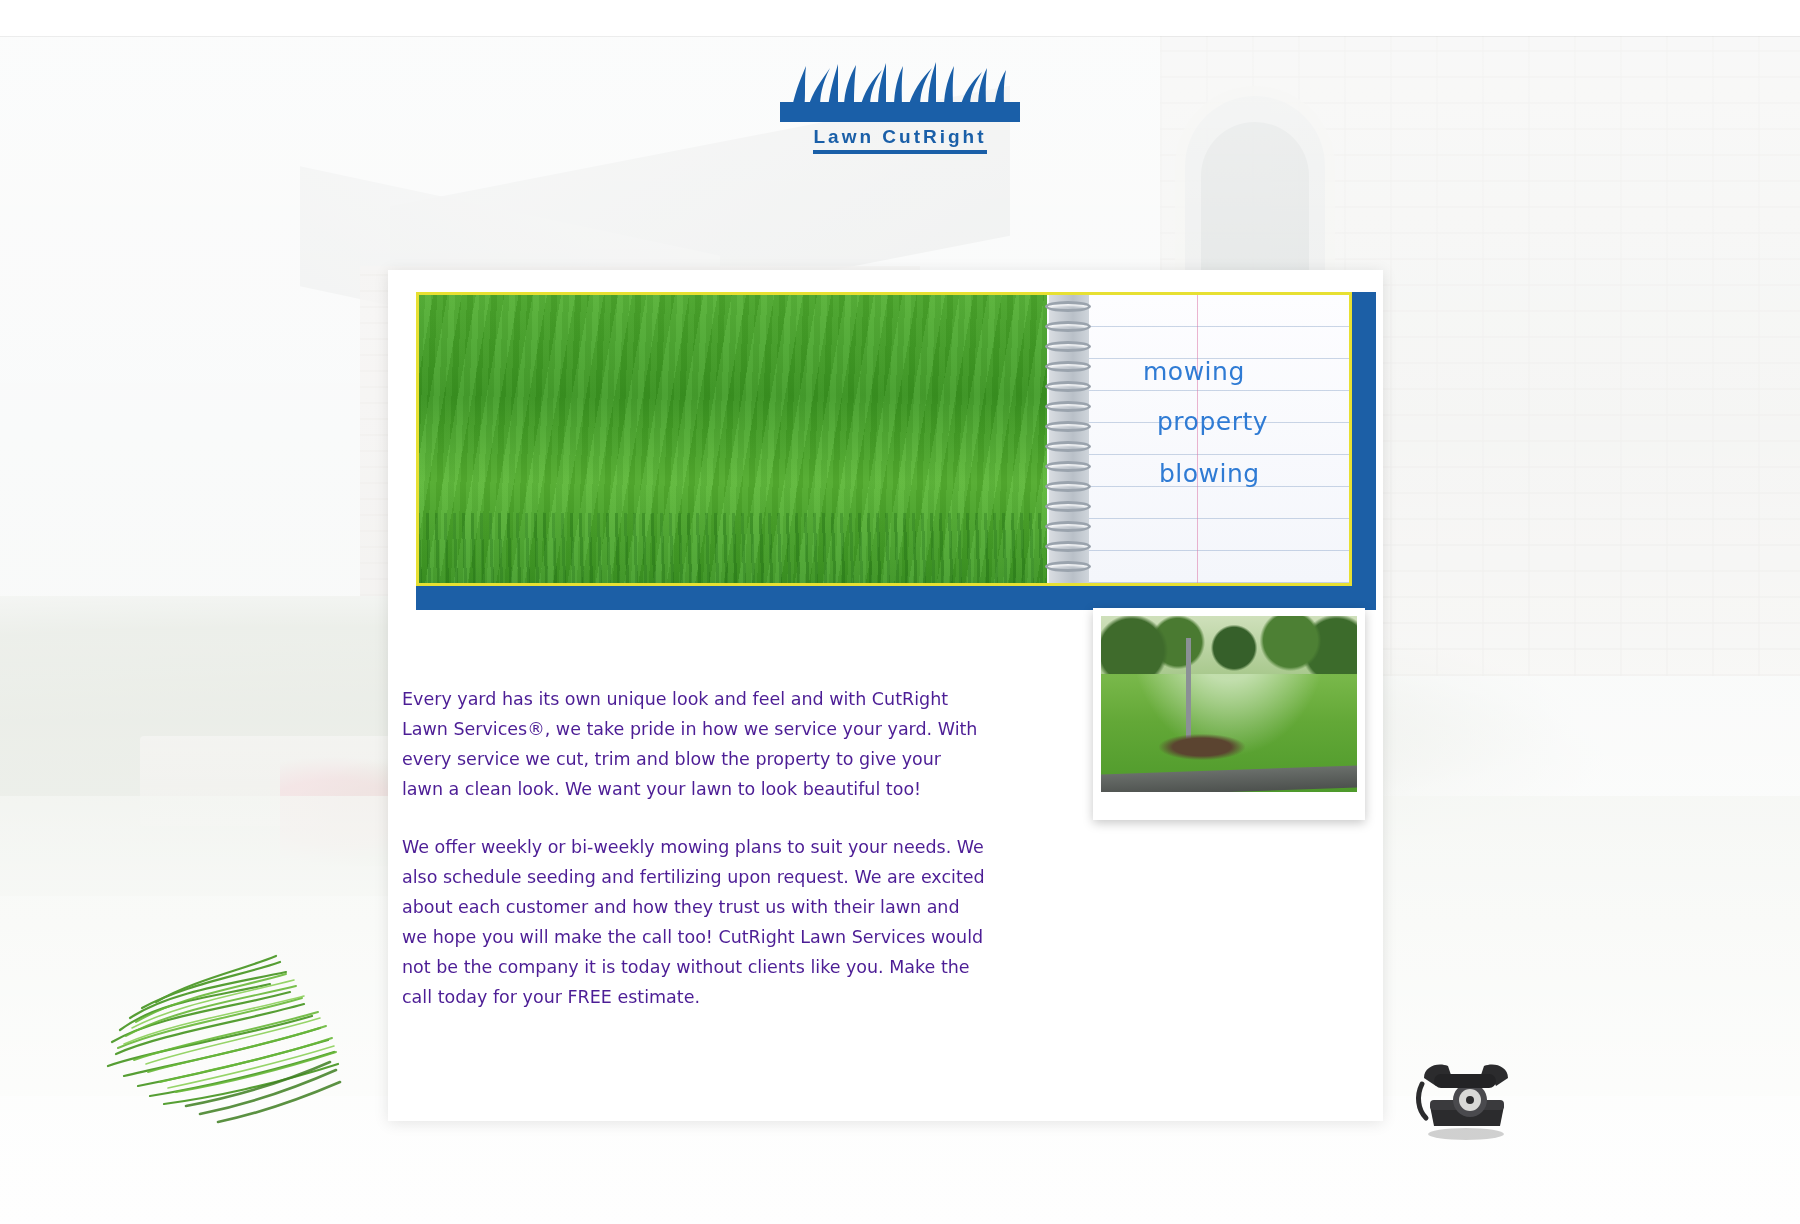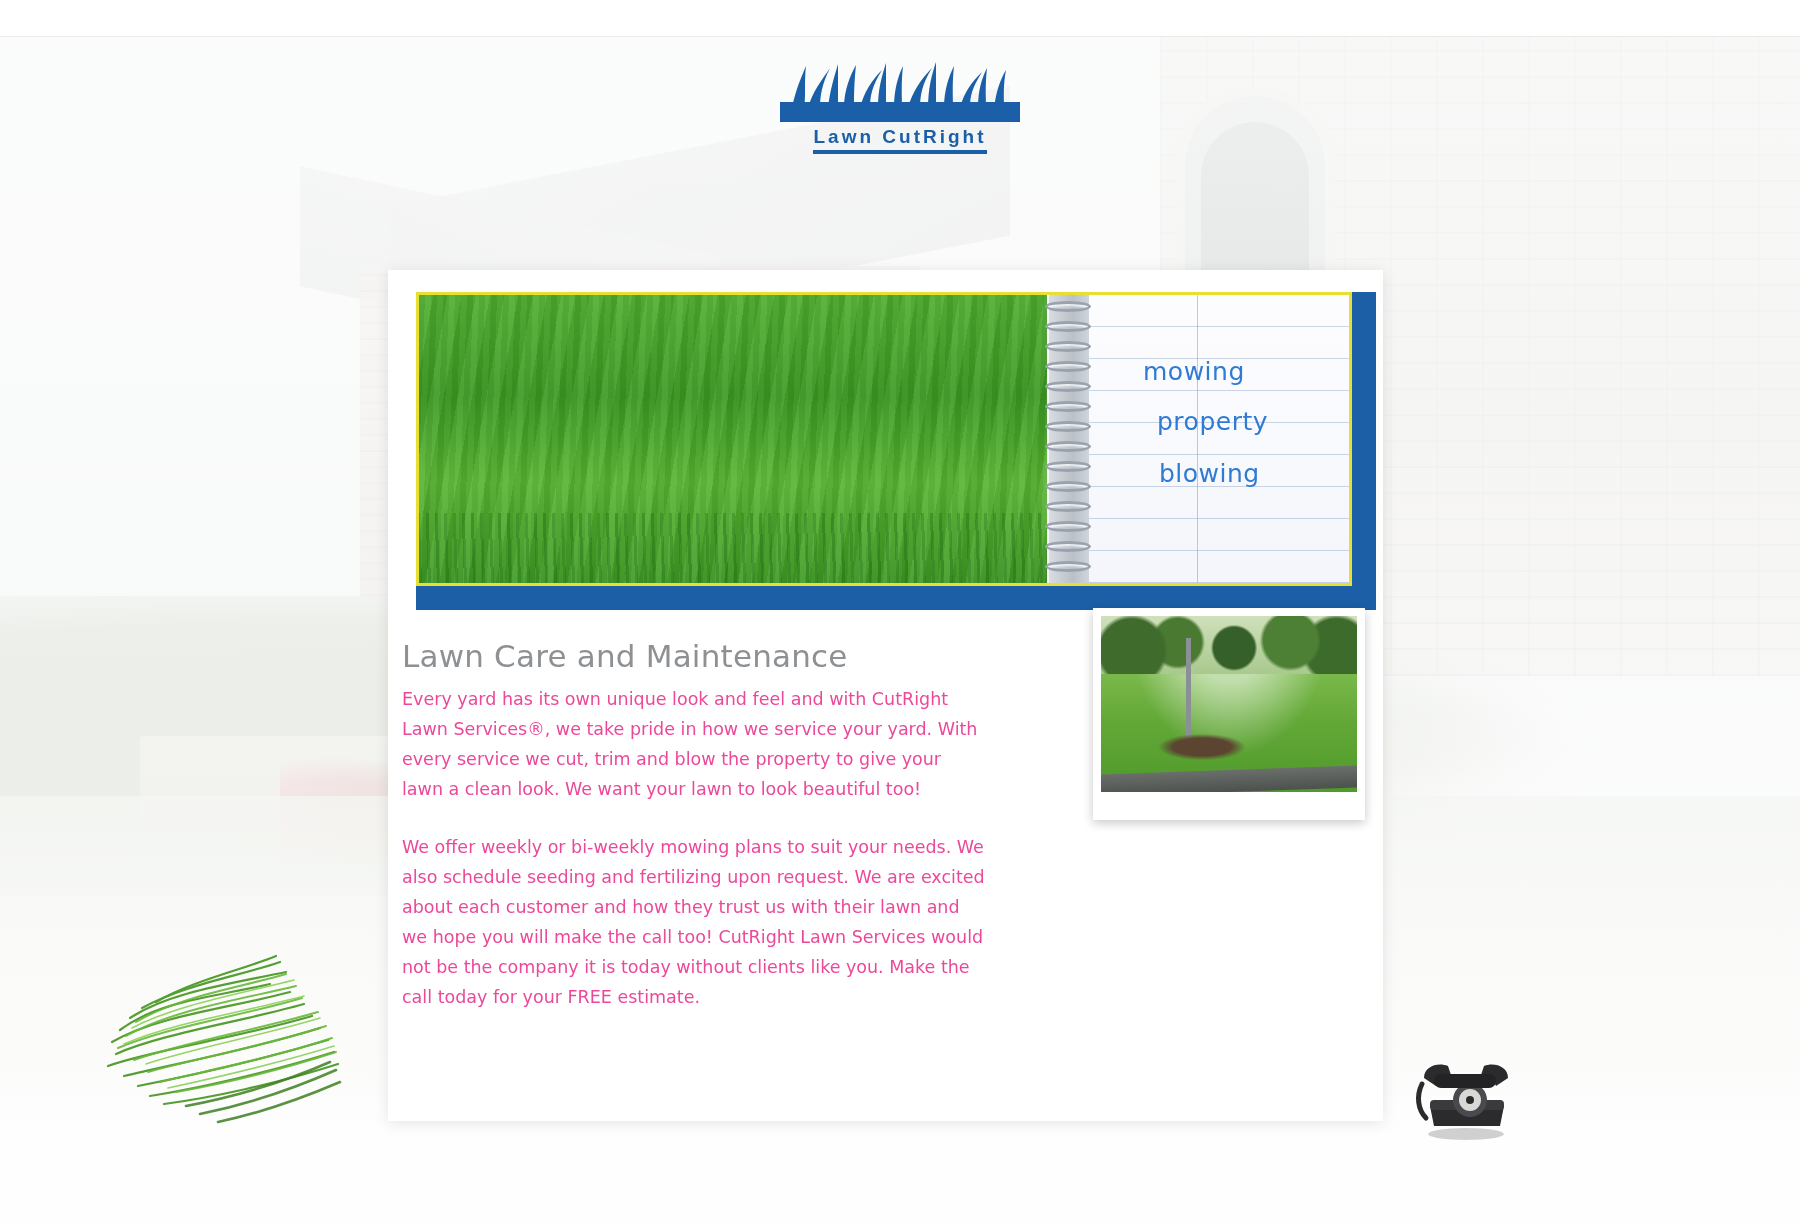--- a/index.html
+++ b/index.html
@@ -248,21 +248,21 @@
     letter-spacing: .2px;
   }
 
   
   .copy{
     position:absolute; left: 14px; top: 414px;
     width: 880px;
     font-family: "DejaVu Sans", sans-serif;
     font-size: 17.5px;
     line-height: 30px;
-    color: #ec4899;
+    color: #4c1d95;
   }
   .copy p { margin: 0 0 28px 0; }
   .copy p.para1 { width: 585px; }
   .copy p.para2 { width: 585px; margin-bottom: 4px; }
 
   
   .photo{
     position:absolute; right: 18px; top: 338px;
     width: 272px; height: 212px;
     background: #ffffff;
@@ -401,21 +401,20 @@
           </div>
           <div class="note-words">
             <div class="note-word nw1">mowing</div>
             <div class="note-word nw2">property</div>
             <div class="note-word nw3">blowing</div>
           </div>
         </div>
       </div>
     </div>
 
-    <div class="heading">Lawn Care and Maintenance</div>
 
     <div class="photo">
       <div class="photo-img">
         <div class="photo-trees"></div>
         <div class="photo-pole"></div>
         <div class="photo-mulch"></div>
         <div class="photo-path"></div>
       </div>
     </div>
 

